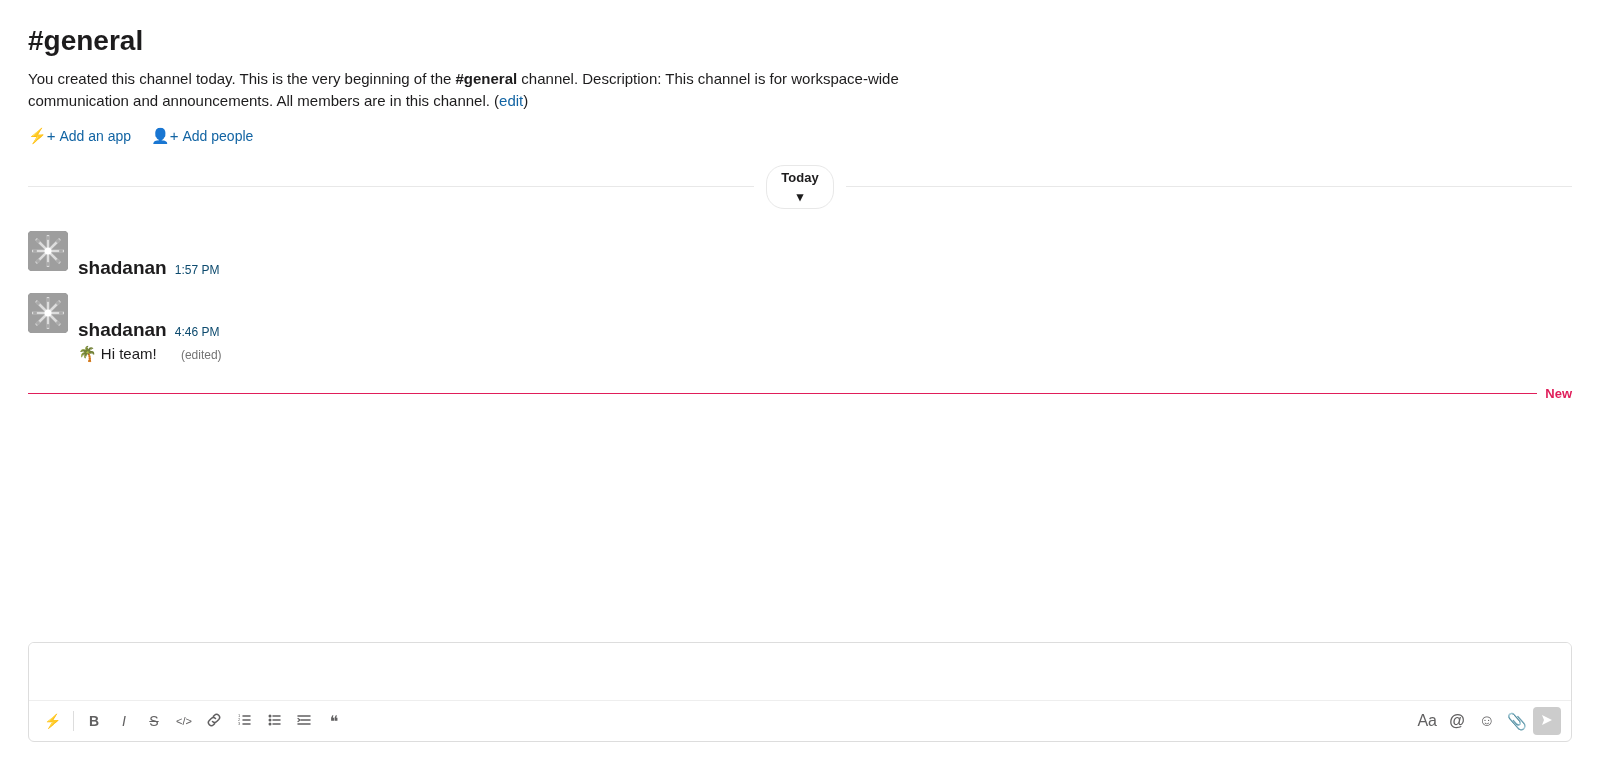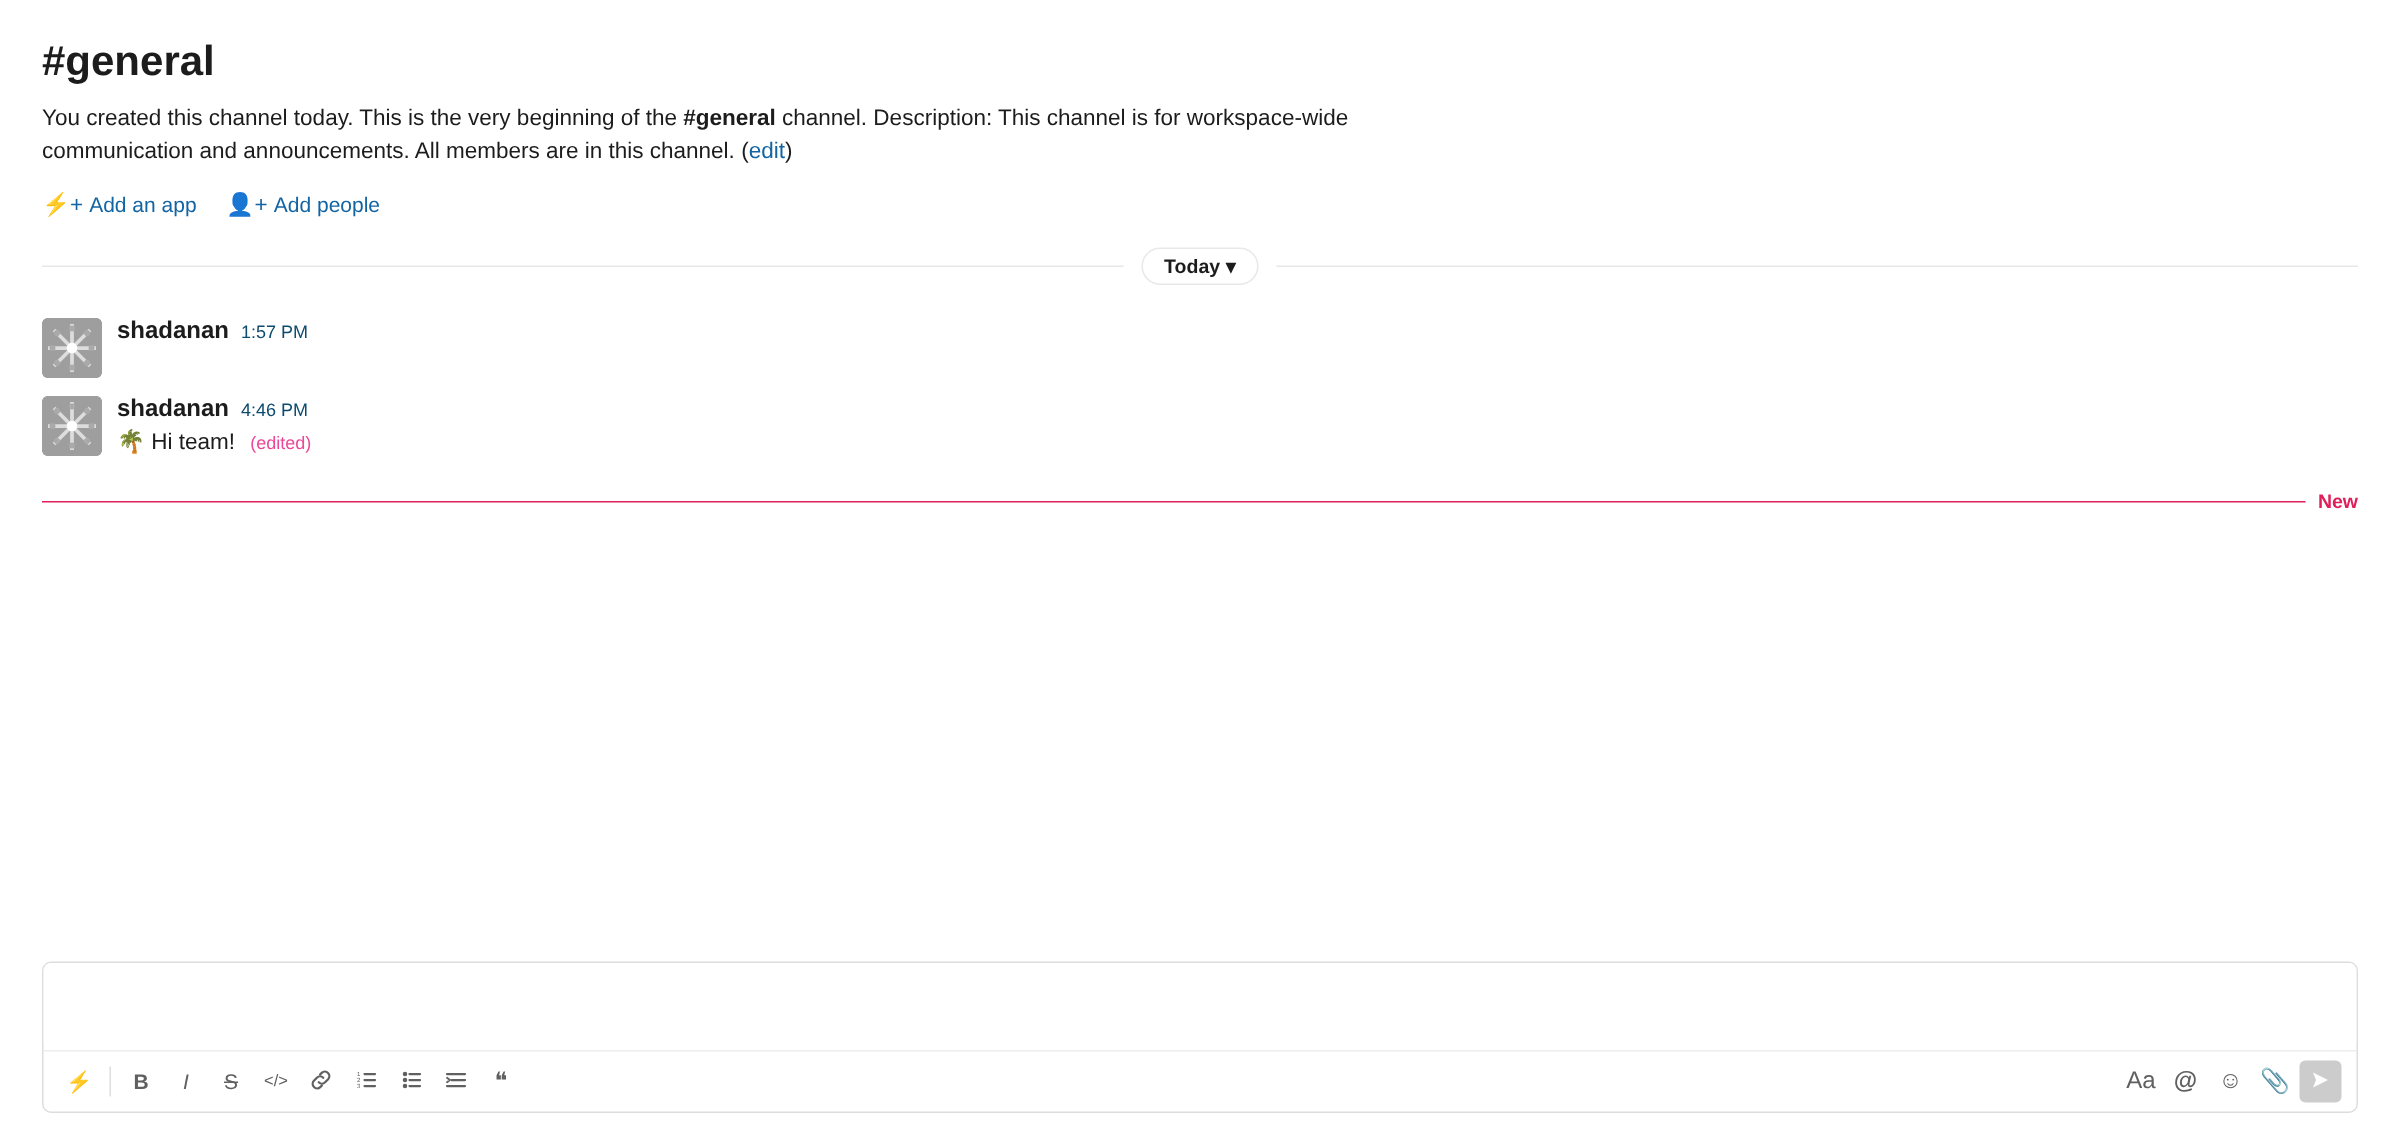--- a/index.html
+++ b/index.html
@@ -90,20 +90,21 @@
       font-size: 13px;
       font-weight: 700;
       color: #1d1c1d;
       margin: 0 12px;
       cursor: pointer;
       display: flex;
       align-items: center;
       gap: 4px;
       white-space: nowrap;
       background: #fff;
+      flex-direction: column;
     }
 
     .message-group {
       display: flex;
       align-items: flex-start;
       gap: 10px;
       padding: 6px 0;
       position: relative;
     }
 
@@ -141,39 +142,40 @@
 
     .message-header {
       display: flex;
       align-items: baseline;
       gap: 8px;
       margin-bottom: 2px;
     }
 
     .message-sender {
       font-weight: 700;
-      font-size: 16px;
-      color: #1d1c1d;
+      font-size: 19px;
+      color: #1d1c1d;
+      margin-top: 26px;
     }
 
     .message-time {
       font-size: 12px;
       color: #0c4a6e;
     }
 
     .message-text {
       font-size: 15px;
       color: #1d1c1d;
       line-height: 1.46;
     }
 
     .message-edited {
       font-size: 12px;
-      color: #ec4899;
-      margin-left: 6px;
+      color: #737373;
+      margin-left: 20px;
     }
 
     .app-badge {
       background: #e8e8e8;
       color: #616061;
       font-size: 11px;
       font-weight: 700;
       padding: 1px 5px;
       border-radius: 3px;
       margin-left: 2px;

